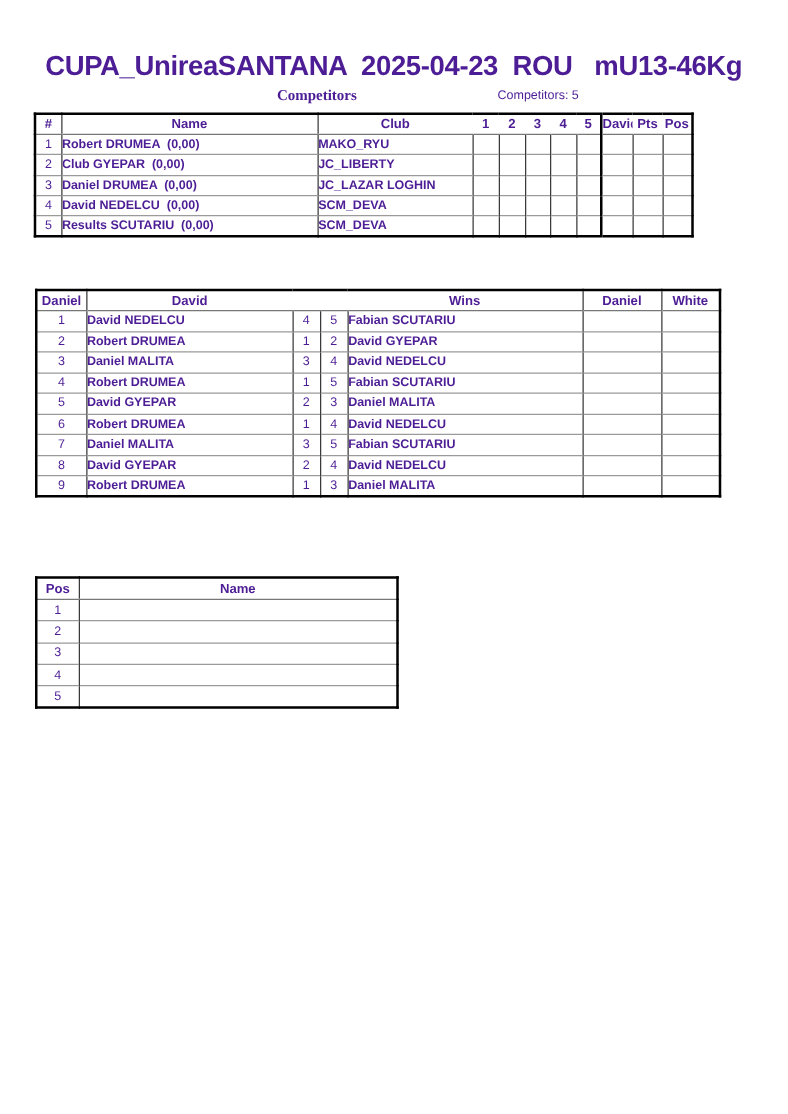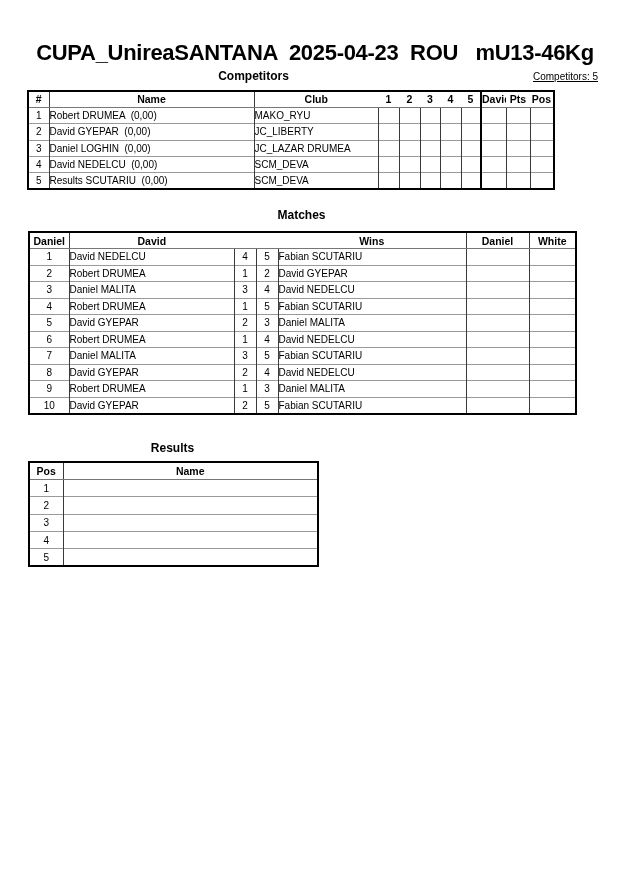--- a/index.html
+++ b/index.html
@@ -1,35 +1,35 @@
 <!DOCTYPE html>
 <html><head>
 <meta charset="utf-8">
 <style>
   html,body{margin:0;padding:0;background:#fff;}
   .page{position:relative;width:630px;height:891px;background:#ffffff;
-        font-family:"Liberation Sans",sans-serif;color:#000000;overflow:hidden;}
+        font-family:"Liberation Sans",sans-serif;color:#4c1d95;overflow:hidden;}
   .title{position:absolute;top:40px;left:0;width:630px;text-align:center;
          font-size:22px;font-weight:bold;letter-spacing:-0.3px;white-space:pre;}
-  .sec-h{position:absolute;font-size:12px;font-weight:bold;text-align:center;white-space:pre;}
+  .sec-h{position:absolute;font-size:12px;font-weight:bold;text-align:center;white-space:pre;font-family:Liberation Serif, serif;}
   .comp-h{top:69px;left:27px;width:453px;}
   .match-h{top:208px;left:28px;width:547px;}
   .res-h{top:441px;left:28px;width:289px;}
-  .comp-count{position:absolute;top:71px;left:398px;width:200px;text-align:right;font-size:10px;text-decoration:underline;}
+  .comp-count{position:absolute;top:71px;left:398px;width:200px;font-size:10px;}
 
   table.tbl{position:absolute;border-collapse:collapse;table-layout:fixed;
             background:#fff;border:2px solid #000;}
   .tbl th,.tbl td{padding:0;margin:0;overflow:hidden;white-space:pre;
                   font-size:10px;vertical-align:middle;border:none;}
   .tbl th{font-weight:bold;font-size:10.5px;text-align:center;border-bottom:1px solid #777;}
   .tbl tbody td{border-top:1px solid #9a9a9a;}
   .vl{border-left:1px solid #3a3a3a !important;}
   .vlk{border-left:2px solid #000 !important;}
   .c{text-align:center;}
-  .l{text-align:left;padding-left:9px;}
+  .l{text-align:left;padding-left:9px;font-weight:bold;}
 
   .comp-tbl{left:27px;top:90px;width:526px;}
   .comp-tbl tr{height:16.4px;}
   .match-tbl{left:28px;top:231px;width:547px;}
   .match-tbl tr{height:16.5px;}
   .res-tbl{left:28px;top:461px;width:289px;}
   .res-tbl tr{height:17.4px;}
 </style>
 </head>
 <body>
@@ -79,35 +79,35 @@
         <td class="vl"></td>
         <td class="vl"></td>
         <td class="vl"></td>
         <td class="vl"></td>
         <td class="vlk"></td>
         <td class="vl"></td>
         <td class="vl"></td>
       </tr>
       <tr>
         <td class="c">2</td>
-        <td class="vl l">David GYEPAR  (0,00)</td>
+        <td class="vl l">Club GYEPAR  (0,00)</td>
         <td class="vl l">JC_LIBERTY</td>
         <td class="vl"></td>
         <td class="vl"></td>
         <td class="vl"></td>
         <td class="vl"></td>
         <td class="vl"></td>
         <td class="vlk"></td>
         <td class="vl"></td>
         <td class="vl"></td>
       </tr>
       <tr>
         <td class="c">3</td>
-        <td class="vl l">Daniel LOGHIN  (0,00)</td>
-        <td class="vl l">JC_LAZAR DRUMEA</td>
+        <td class="vl l">Daniel DRUMEA  (0,00)</td>
+        <td class="vl l">JC_LAZAR LOGHIN</td>
         <td class="vl"></td>
         <td class="vl"></td>
         <td class="vl"></td>
         <td class="vl"></td>
         <td class="vl"></td>
         <td class="vlk"></td>
         <td class="vl"></td>
         <td class="vl"></td>
       </tr>
       <tr>
@@ -132,21 +132,20 @@
         <td class="vl"></td>
         <td class="vl"></td>
         <td class="vl"></td>
         <td class="vlk"></td>
         <td class="vl"></td>
         <td class="vl"></td>
       </tr>
     </tbody>
   </table>
 
-  <div class="sec-h match-h">Matches</div>
 
   <table class="tbl match-tbl">
     <colgroup>
       <col style="width:40px">
         <col style="width:165px">
         <col style="width:22px">
       <col style="width:22px">
         <col style="width:188px">
         <col style="width:63px">
         <col style="width:47px">
@@ -237,33 +236,23 @@
       </tr>
       <tr>
         <td class="c">9</td>
         <td class="vl l">Robert DRUMEA</td>
         <td class="vl c">1</td>
         <td class="vl c">3</td>
         <td class="vl l">Daniel MALITA</td>
         <td class="vl"></td>
         <td class="vl"></td>
       </tr>
-      <tr>
-        <td class="c">10</td>
-        <td class="vl l">David GYEPAR</td>
-        <td class="vl c">2</td>
-        <td class="vl c">5</td>
-        <td class="vl l">Fabian SCUTARIU</td>
-        <td class="vl"></td>
-        <td class="vl"></td>
-      </tr>
     </tbody>
   </table>
 
-  <div class="sec-h res-h">Results</div>
 
   <table class="tbl res-tbl">
     <colgroup>
       <col style="width:34px">
         <col style="width:255px">
     </colgroup>
     <thead>
       <tr>
         <th>Pos</th>
         <th class="vl">Name</th>

